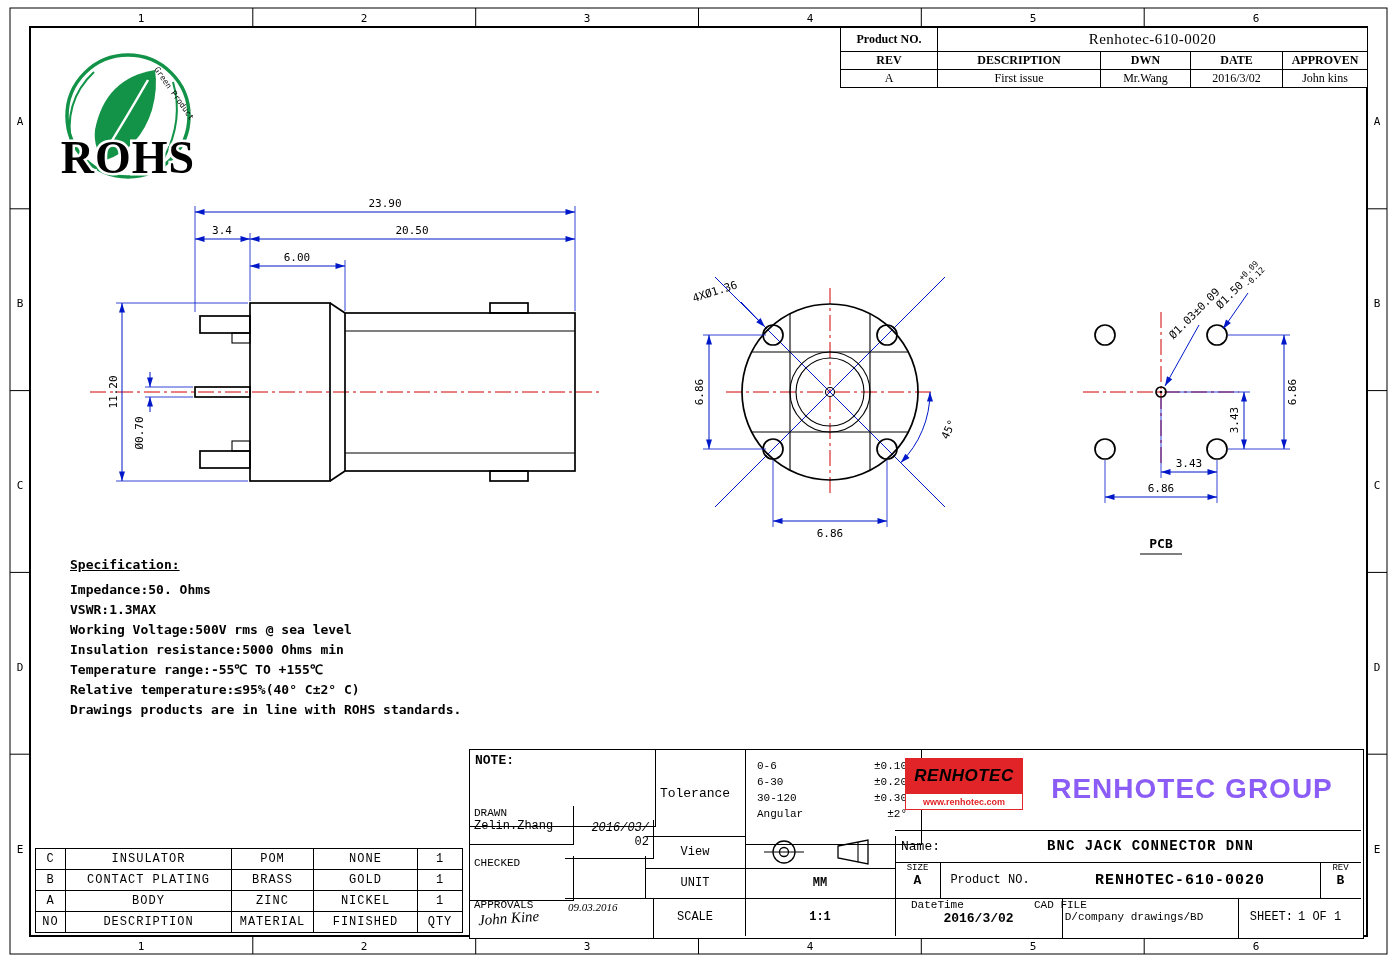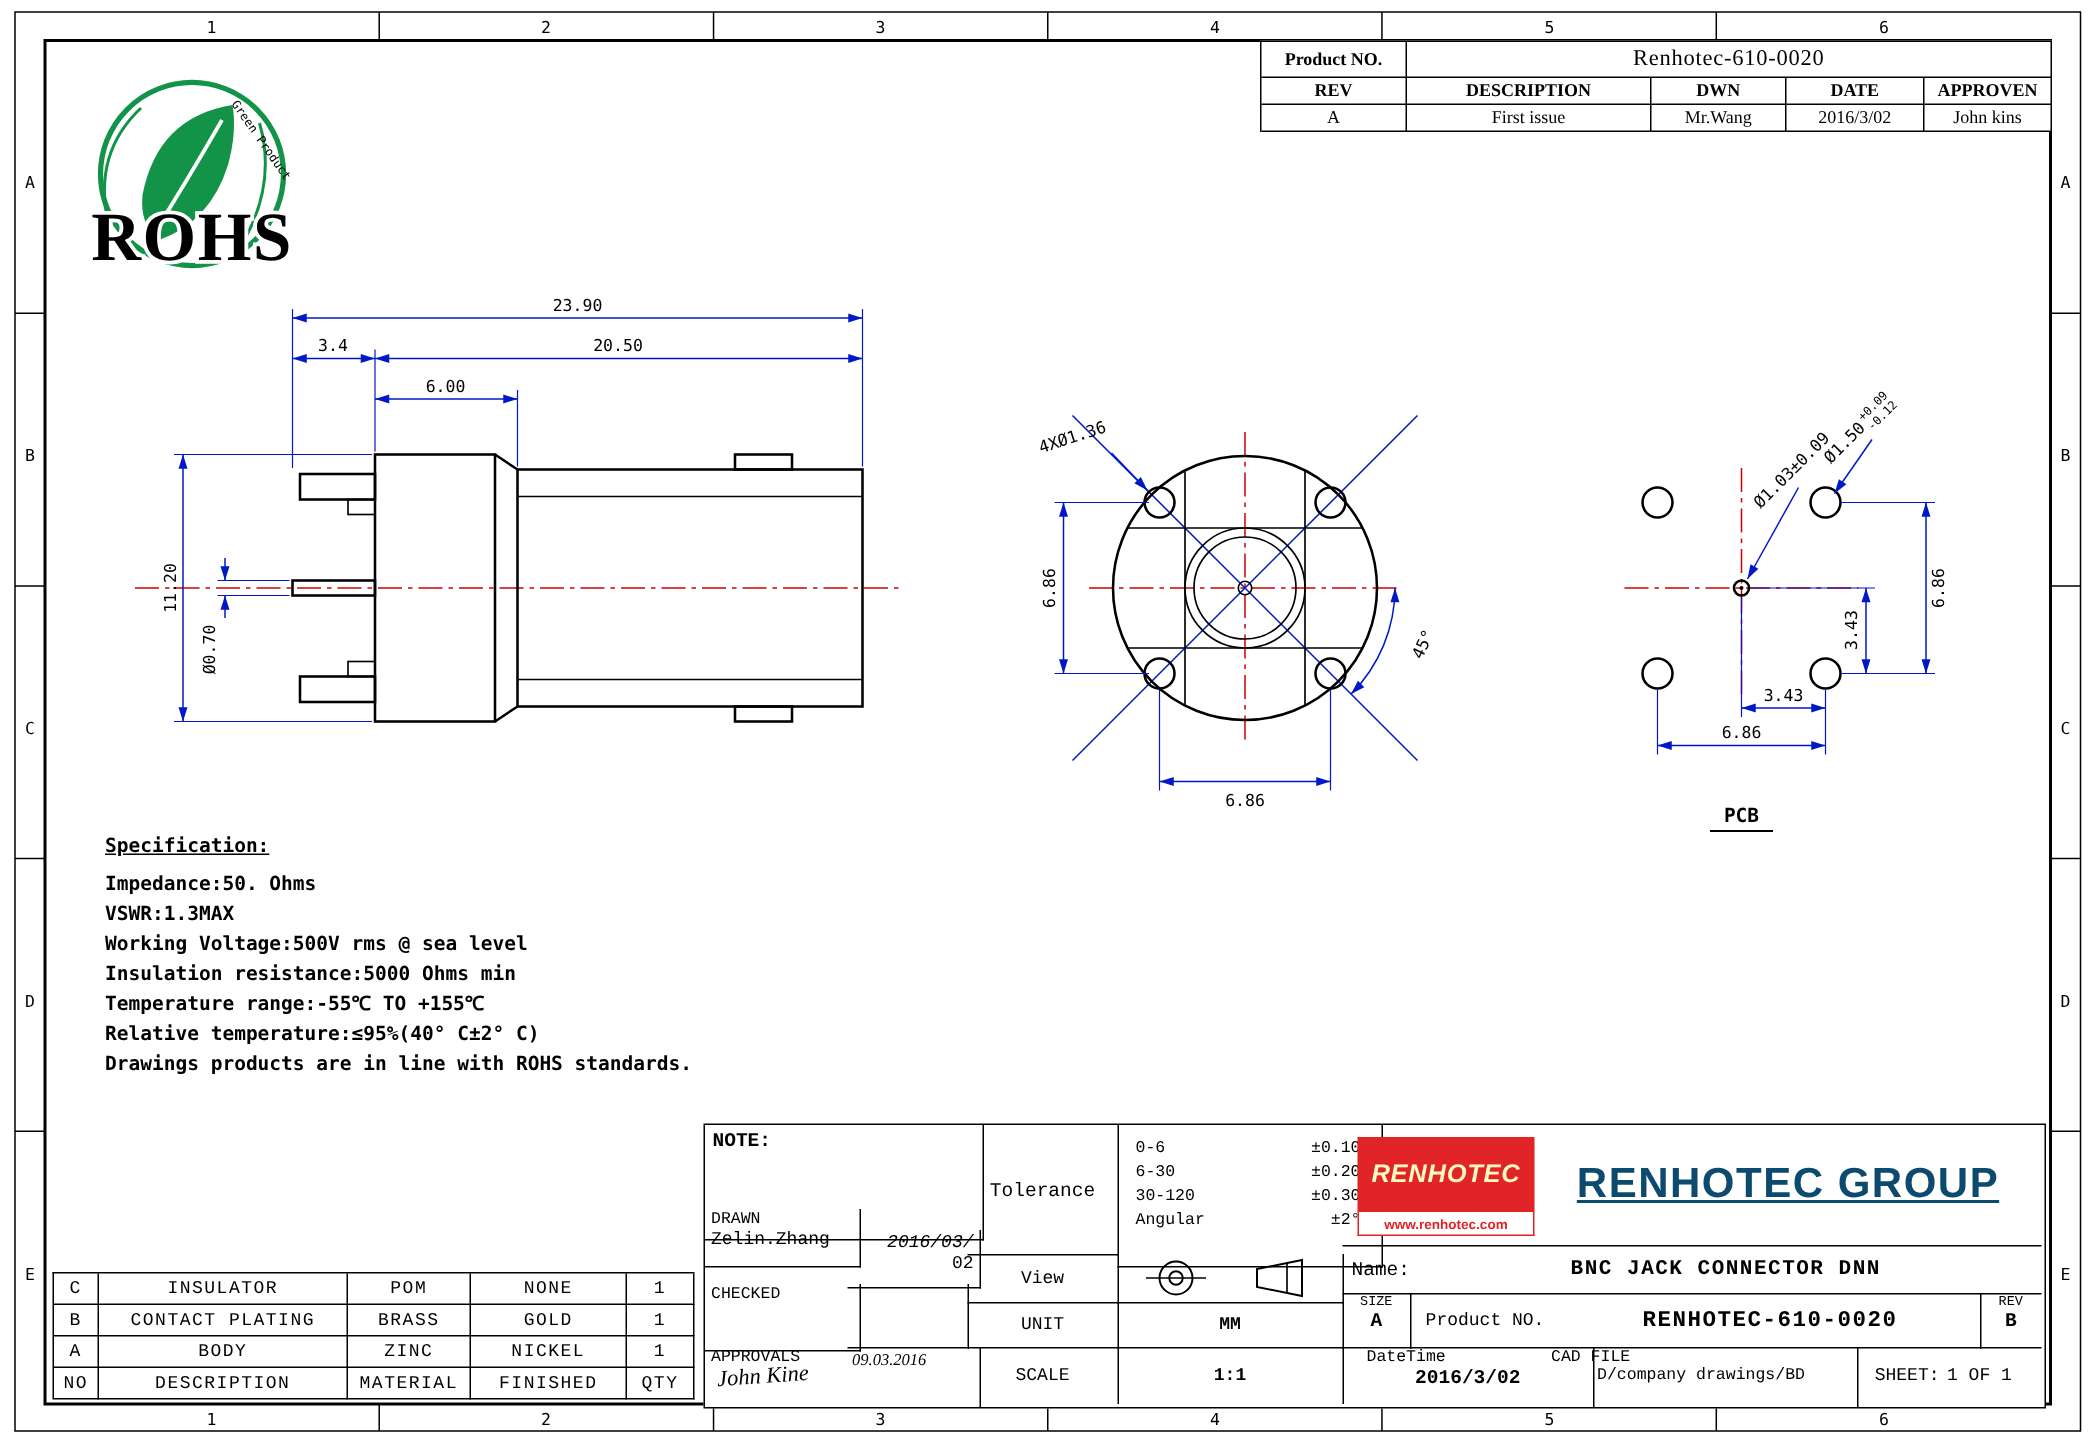--- a/index.html
+++ b/index.html
@@ -44,26 +44,26 @@
                align-items:center;justify-content:center;font-size:12px;letter-spacing:1px;overflow:hidden;}
 
   
   .tb{left:469px;top:749px;width:893px;height:188px;border:1.5px solid #000;background:#fff;font-size:12px;}
   .tb .c{position:absolute;overflow:hidden;}
   .bR{border-right:1px solid #000;}
   .bB{border-bottom:1px solid #000;}
   .ctr{display:flex;align-items:center;justify-content:center;}
   .lblsm{font-size:11px;}
   .logo-box{position:absolute;left:10px;top:8px;width:118px;}
-  .logo-red{background:#e02428;color:#fef9c3;height:50px;display:flex;align-items:center;justify-content:center;
+  .logo-red{background:#e02428;color:#000000;height:36px;display:flex;align-items:center;justify-content:center;
             font:italic bold 17px "Liberation Sans",sans-serif;letter-spacing:.5px;}
   .logo-url{height:15px;display:flex;align-items:center;justify-content:center;color:#e02428;
             font:bold 9px "Liberation Sans",sans-serif;border:1px solid #e02428;border-top:none;background:#fff;}
   .group-name{position:absolute;left:128px;top:0;right:0;height:78px;display:flex;align-items:center;
-              justify-content:center;font:bold 28px "Liberation Sans",sans-serif;color:#0c4a6e;letter-spacing:1px;text-decoration:underline;}
+              justify-content:center;font:bold 28px "Liberation Sans",sans-serif;color:#8b5cf6;letter-spacing:1px;}
   .sig{font:italic 15px "Liberation Serif",serif;transform:rotate(-4deg);display:inline-block;}
   .sigdate{font:italic 11px "Liberation Serif",serif;}
   .tolrow{display:flex;justify-content:space-between;height:16px;line-height:16px;font-size:11px;}
 </style>
 </head>
 <body>
 
 <svg class="abs" style="left:0;top:0;" width="1397" height="962" viewBox="0 0 1397 962">
   <defs>
     <marker id="ab" viewBox="0 0 10 8" markerWidth="11" markerHeight="8" refX="9.5" refY="4" orient="auto-start-reverse">

